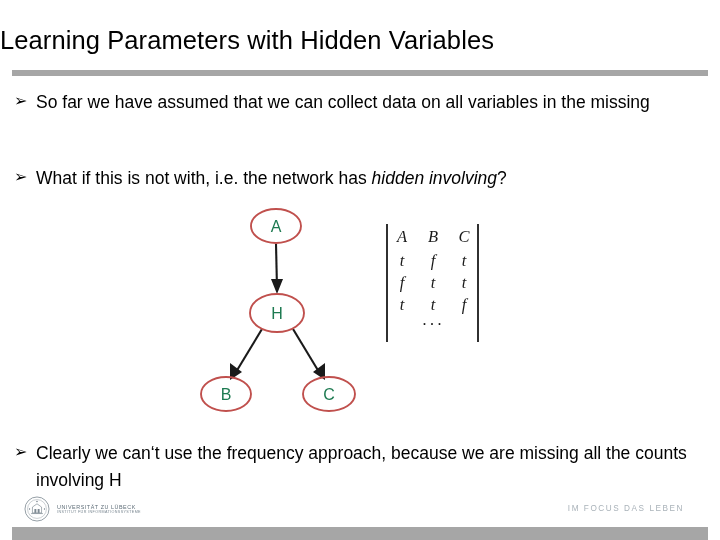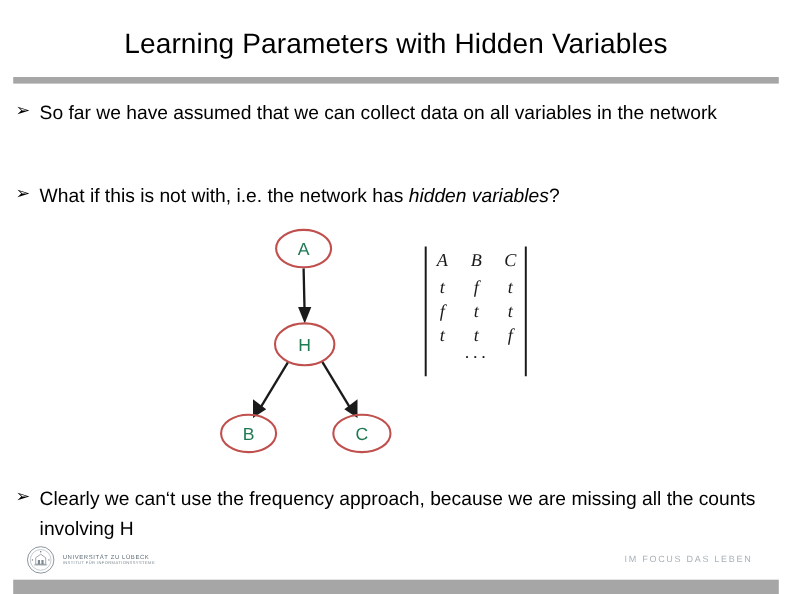--- a/index.html
+++ b/index.html
@@ -21,21 +21,21 @@
     inset: 0;
     background: #ffffff;
   }
 
   
   .slide-title {
     position: absolute;
     left: 0;
     top: 26px;
     width: 720px;
-    text-align: center;
+    text-align: left;
     font-size: 25.5px;
     font-weight: 400;
     letter-spacing: 0.1px;
     color: #000000;
     line-height: 1.1;
     white-space: nowrap;
   }
 
   
   .title-rule {
@@ -141,26 +141,26 @@
 <body>
 
 <div class="slide">
 
   <div class="slide-title">Learning Parameters with Hidden Variables</div>
 
   <div class="title-rule"></div>
 
   <div class="bullet" id="bullet-1">
     <span class="marker">➢</span>
-    <span class="btext"><span>So far we have assumed that we can collect data on all variables in the network</span></span>
+    <span class="btext"><span>So far we have assumed that we can collect data on all variables in the missing</span></span>
   </div>
 
   <div class="bullet" id="bullet-2">
     <span class="marker">➢</span>
-    <span class="btext"><span>What if this is not with, i.e. the network has </span><em>hidden variables</em><span>?</span></span>
+    <span class="btext"><span>What if this is not with, i.e. the network has </span><em>hidden involving</em><span>?</span></span>
   </div>
 
   <div class="diagram">
     <svg width="320" height="225" viewBox="0 0 320 225">
 
       <g stroke="#1a1a1a" stroke-width="2.1" fill="none">
         <line x1="88" y1="44" x2="89" y2="88"></line>
         <line x1="74" y1="129" x2="48" y2="172"></line>
         <line x1="105" y1="129" x2="131" y2="172"></line>
       </g>

